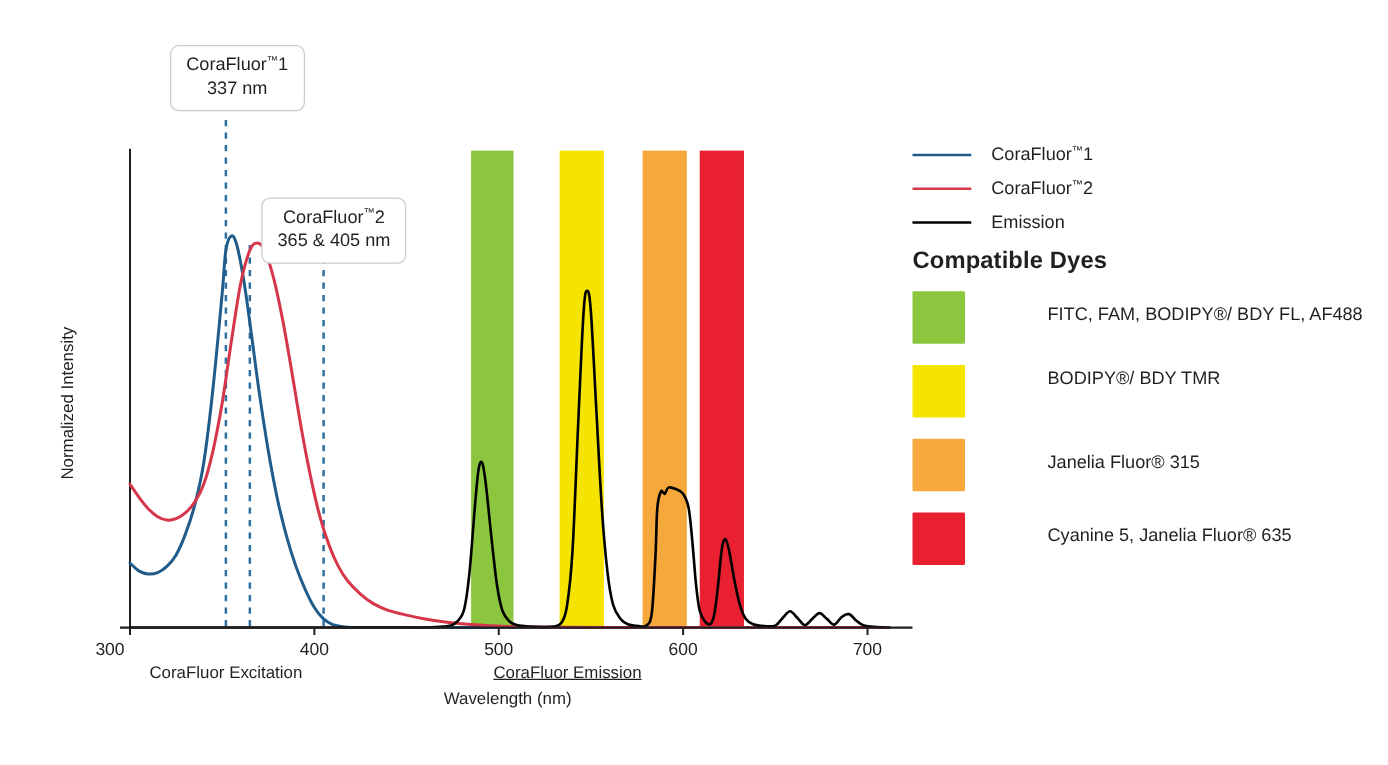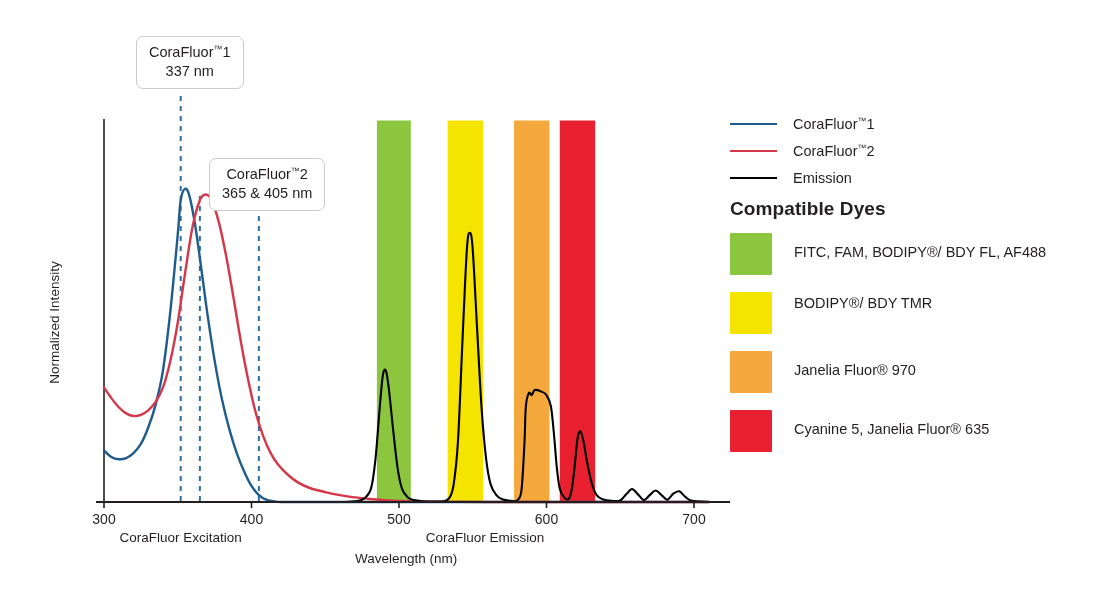--- a/index.html
+++ b/index.html
@@ -43,21 +43,21 @@
   .legend-row{display:flex;align-items:center;height:27px;}
   .legend-line{width:47px;height:0;border-top-width:2.6px;
     border-top-style:solid;margin-right:16px;flex:none;}
   .legend-text{font-size:14.5px;color:#231f20;white-space:nowrap;}
   .sup{font-size:9px;vertical-align:5px;}
 
   .dyes-title{position:absolute;left:0;top:198px;font-size:19px;
     font-weight:bold;color:#231f20;letter-spacing:.1px;text-align:center;}
 
   .dye-list{position:absolute;left:0;top:233px;width:380px;}
-  .dye-row{display:flex;align-items:flex-start;margin-bottom:17px;}
+  .dye-row{display:flex;align-items:flex-start;margin-bottom:17px;gap:44px;}
   .swatch{width:42px;height:42px;flex:none;margin-right:22px;border-radius:1px;}
   .dye-text{font-size:14.5px;line-height:1.38;color:#231f20;padding-top:9px;}
   .dye-text.two{padding-top:1px;}
 </style>
 </head>
 <body>
 
 <div id="root">
 
   <div class="plot-wrap">
@@ -88,29 +88,29 @@
 
     <div class="callout" id="callout-cf2">
       <span><span>CoraFluor</span><span class="sup">™</span><span>2</span></span><br>
       <span>365 &amp; 405 nm</span>
     </div>
 
     <div class="axis-title" id="x-axis-title">Wavelength (nm)</div>
     <div class="axis-title" id="y-axis-title">Normalized Intensity</div>
 
     <div id="tick-labels">
-        <div class="tick-label" style="left: 74px; top: 511px;">300</div>
+        <div class="tick-label" style="left: 58px; top: 511px;">300</div>
         <div class="tick-label" style="left: 221.5px; top: 511px;">400</div>
         <div class="tick-label" style="left: 369px; top: 511px;">500</div>
         <div class="tick-label" style="left: 516.5px; top: 511px;">600</div>
         <div class="tick-label" style="left: 664px; top: 511px;">700</div>
       </div>
 
     <div class="region-label" id="label-excitation" style="left: 70.7px; top: 530px; width: 220px;">CoraFluor Excitation</div>
-    <div class="region-label" id="label-emission" style="left: 375px; top: 530px; width: 220px;">CoraFluor Emission</div>
+    <div class="region-label" id="label-emission" style="left: 344px; top: 530px; width: 220px; text-decoration: underline;">CoraFluor Emission</div>
   </div>
 
   <div class="side">
 
     <div class="legend" id="legend">
         <div class="legend-row">
           <span class="legend-line" style="border-top-color: rgb(31, 92, 139);"></span>
           <span class="legend-text"><span>CoraFluor</span><span class="sup">™</span><span>1</span></span>
         </div>
         <div class="legend-row">
@@ -134,21 +134,21 @@
         </div>
         <div class="dye-row">
           <div class="swatch" style="background: rgb(245, 228, 0);"></div>
           <div class="dye-text two">
             <div>BODIPY®/ BDY TMR</div>
           </div>
         </div>
         <div class="dye-row">
           <div class="swatch" style="background: rgb(245, 168, 60);"></div>
           <div class="dye-text">
-            <div>Janelia Fluor® 970</div>
+            <div>Janelia Fluor® 315</div>
           </div>
         </div>
         <div class="dye-row">
           <div class="swatch" style="background: rgb(232, 32, 47);"></div>
           <div class="dye-text">
             <div>Cyanine 5, Janelia Fluor® 635</div>
           </div>
         </div>
       </div>
   </div>

